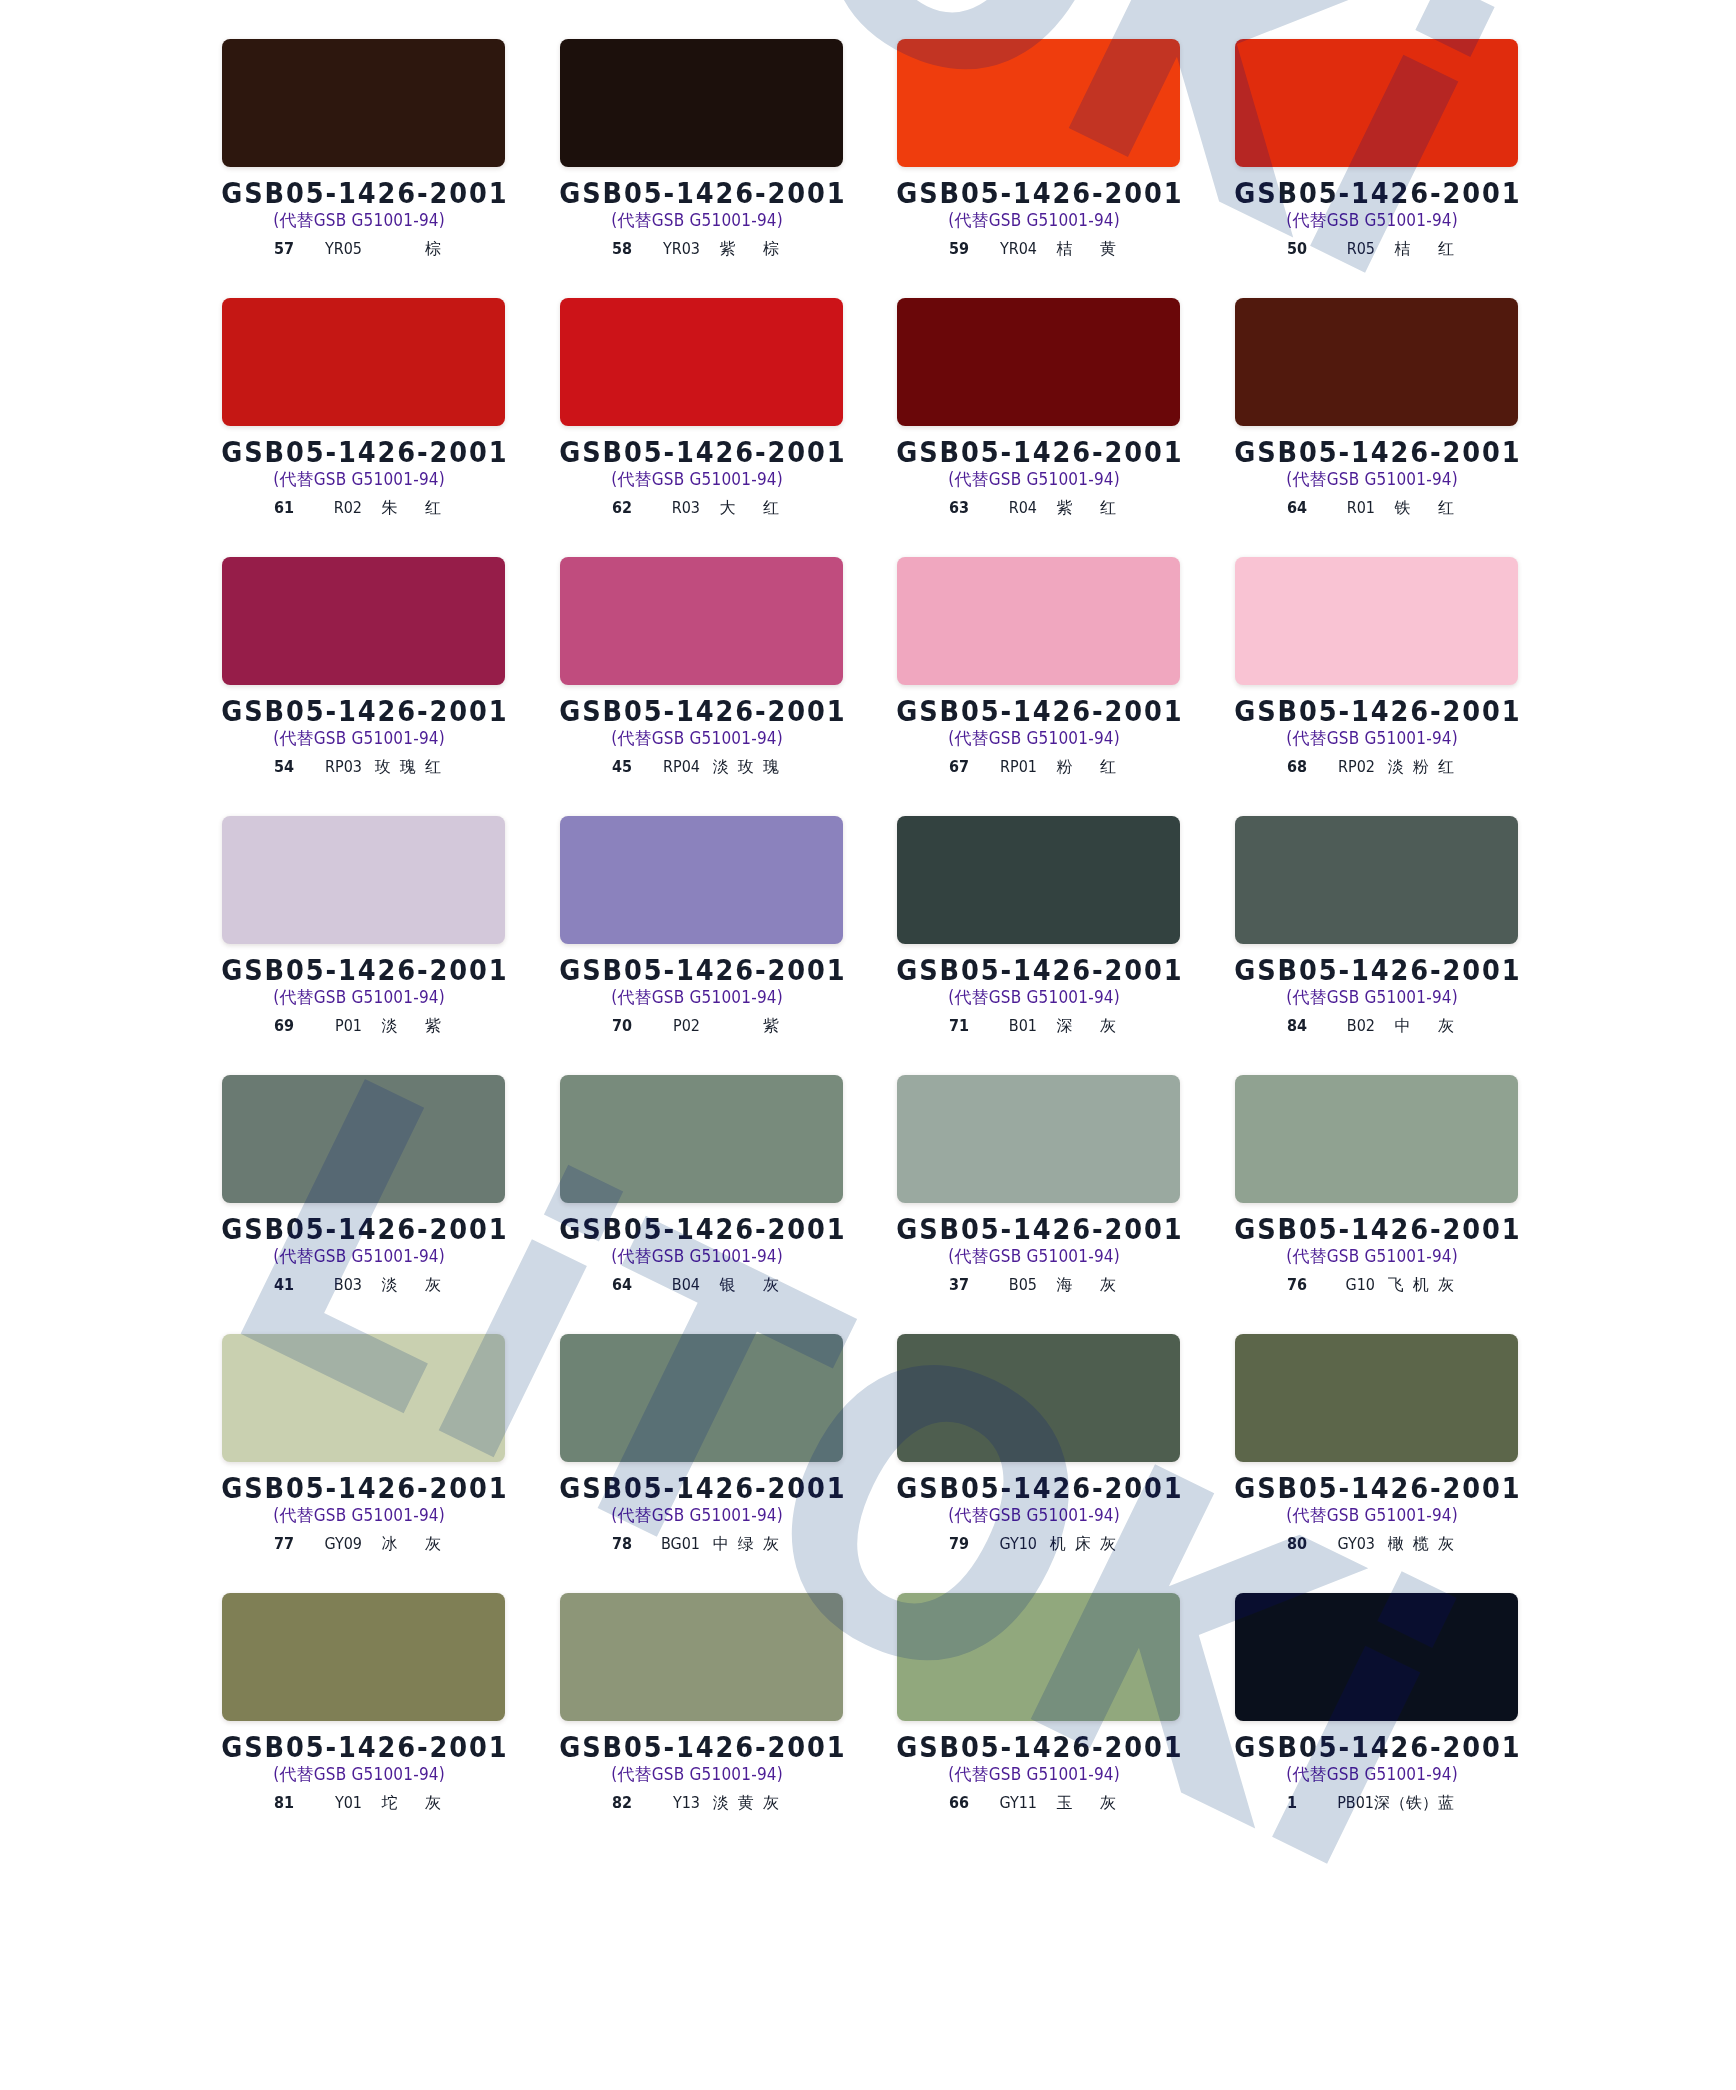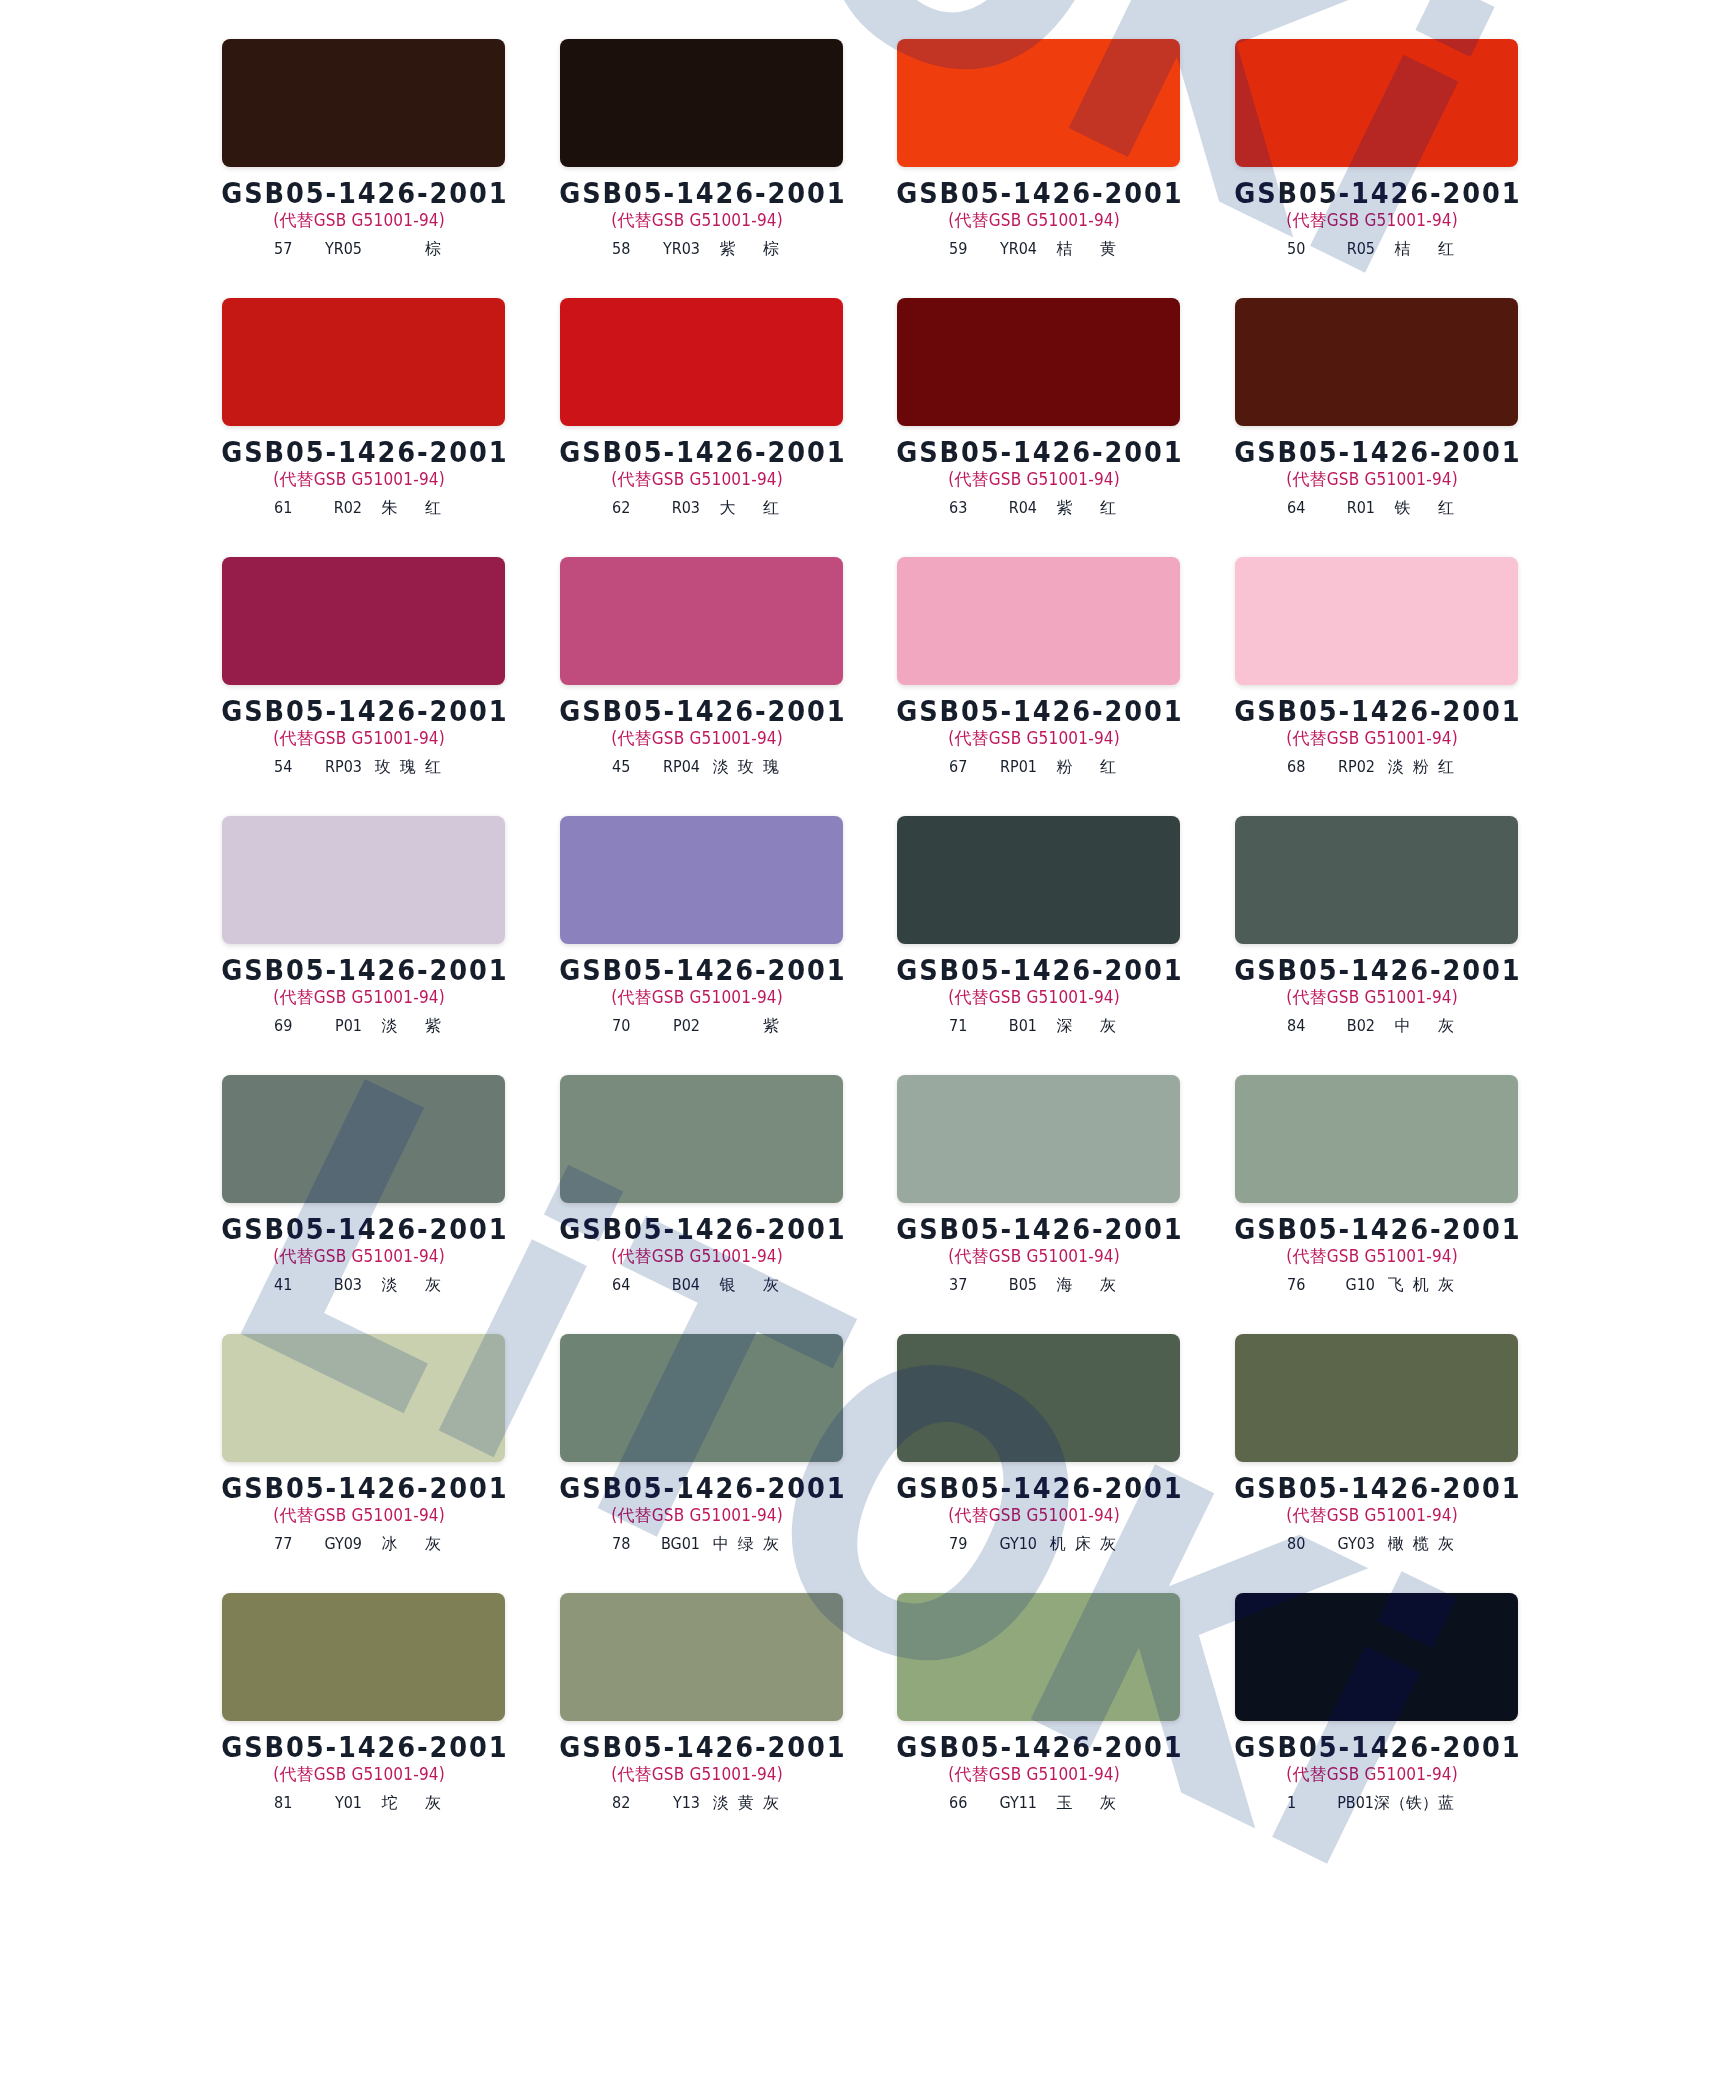--- a/index.html
+++ b/index.html
@@ -18,27 +18,27 @@
       font-size:389px;color:#cfd9e2;transform:rotate(26deg);transform-origin:0 0;
       font-family:"DejaVu Sans","Liberation Sans",sans-serif;font-stretch:condensed;}
   .cell{position:absolute;width:283px;height:217px;}
   .chip{position:absolute;left:0;top:0;width:283px;height:128px;border-radius:8.1px;
         box-shadow:0 1.8px 4.5px rgba(90,70,60,0.16);}
   .t1{position:absolute;left:-2.7px;top:141px;width:283px;text-align:center;
       font-size:28.5px;font-weight:700;letter-spacing:1.9px;color:#161d2b;
       font-family:"DejaVu Sans","Liberation Sans",sans-serif;font-stretch:condensed;
       line-height:28.5px;white-space:nowrap;text-indent:1.9px;}
   .t2{position:absolute;left:-4.5px;top:173px;width:283px;text-align:center;
-      font-size:17px;letter-spacing:0.2px;color:#be185d;text-indent:0.2px;
+      font-size:17px;letter-spacing:0.2px;color:#4c1d95;text-indent:0.2px;
       font-family:"DejaVu Sans","Liberation Sans",sans-serif;font-stretch:condensed;
       line-height:17px;white-space:nowrap;}
   .t3{position:absolute;left:0;top:202px;width:283px;
       font-size:16px;color:#181f2c;line-height:16px;white-space:pre;
       font-family:"DejaVu Sans","Liberation Sans",sans-serif;font-stretch:condensed;}
-  .t3 .num{position:absolute;left:52px;top:0;}
+  .t3 .num{position:absolute;left:52px;top:0;font-weight:bold;}
   .t3 .code{position:absolute;right:143px;top:0;white-space:pre;}
   .t3 .nm{position:absolute;right:64px;top:0;white-space:pre;}
 </style>
 </head>
 <body>
 
 <div id="page">
 <div class="wmlayer wm-mul">
 <div class="wm" style="left: 394px; top: -567px; color: rgb(207, 217, 226);">LiTOKi</div>
 <div class="wm" style="left: 356px; top: 1024px; color: rgb(207, 217, 226);">LiTOKi</div>

